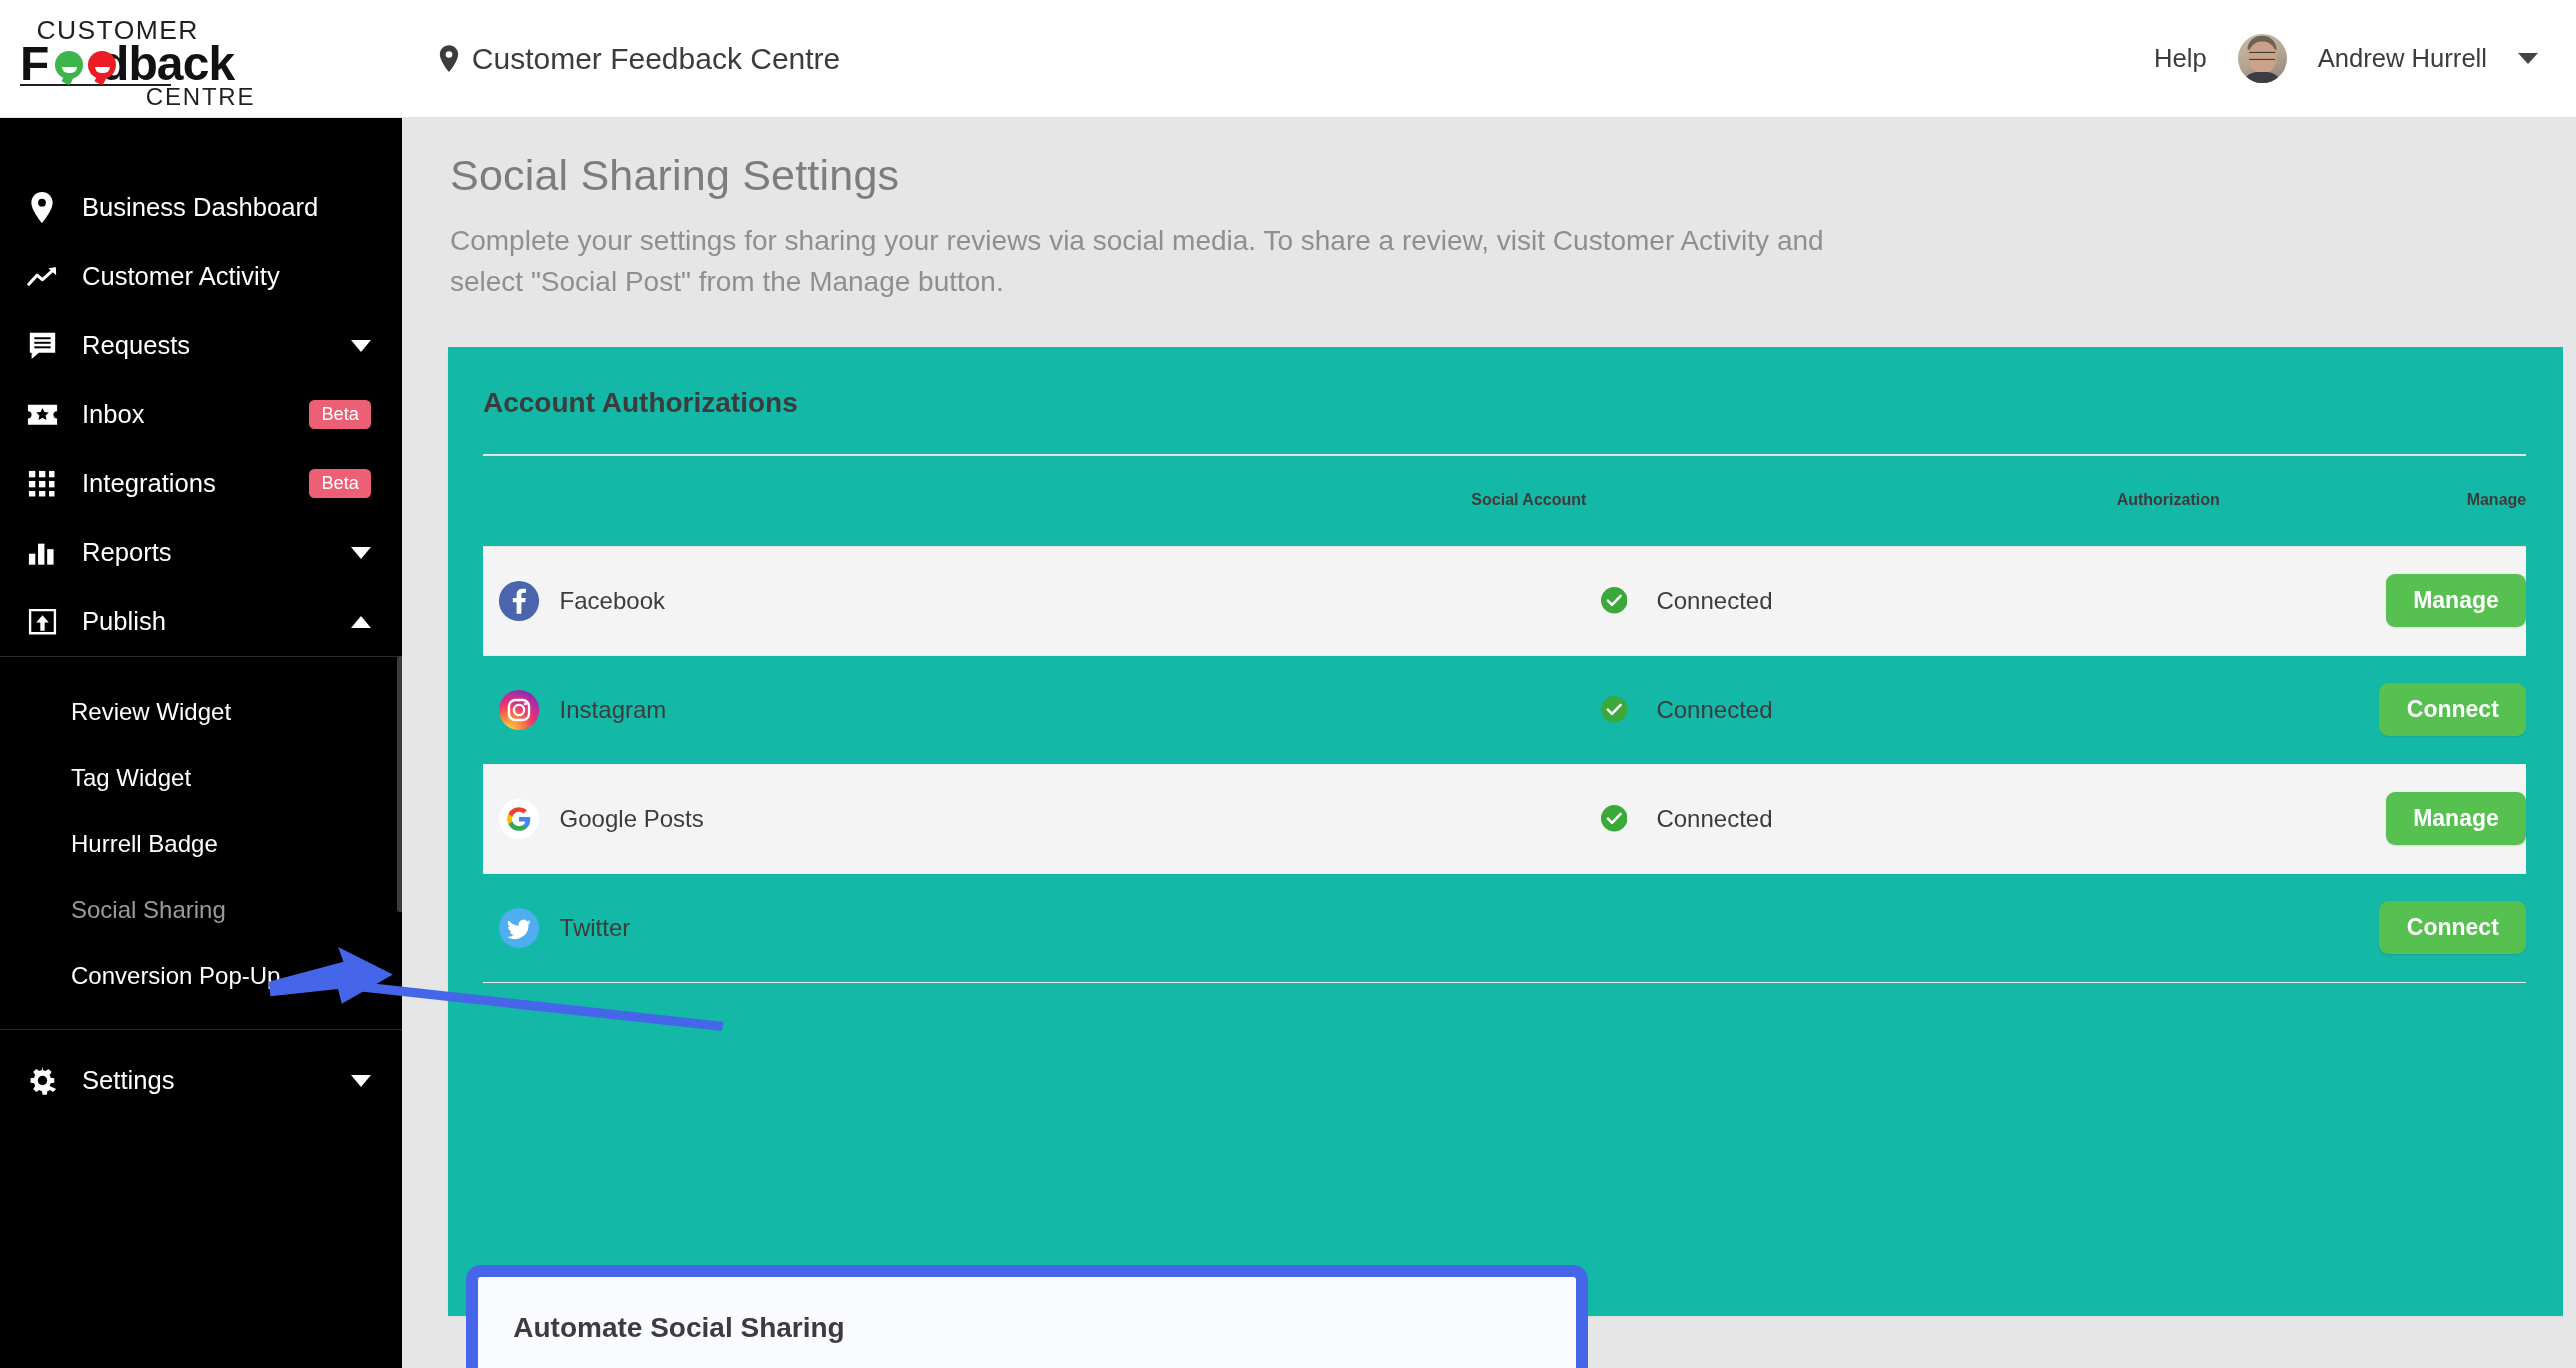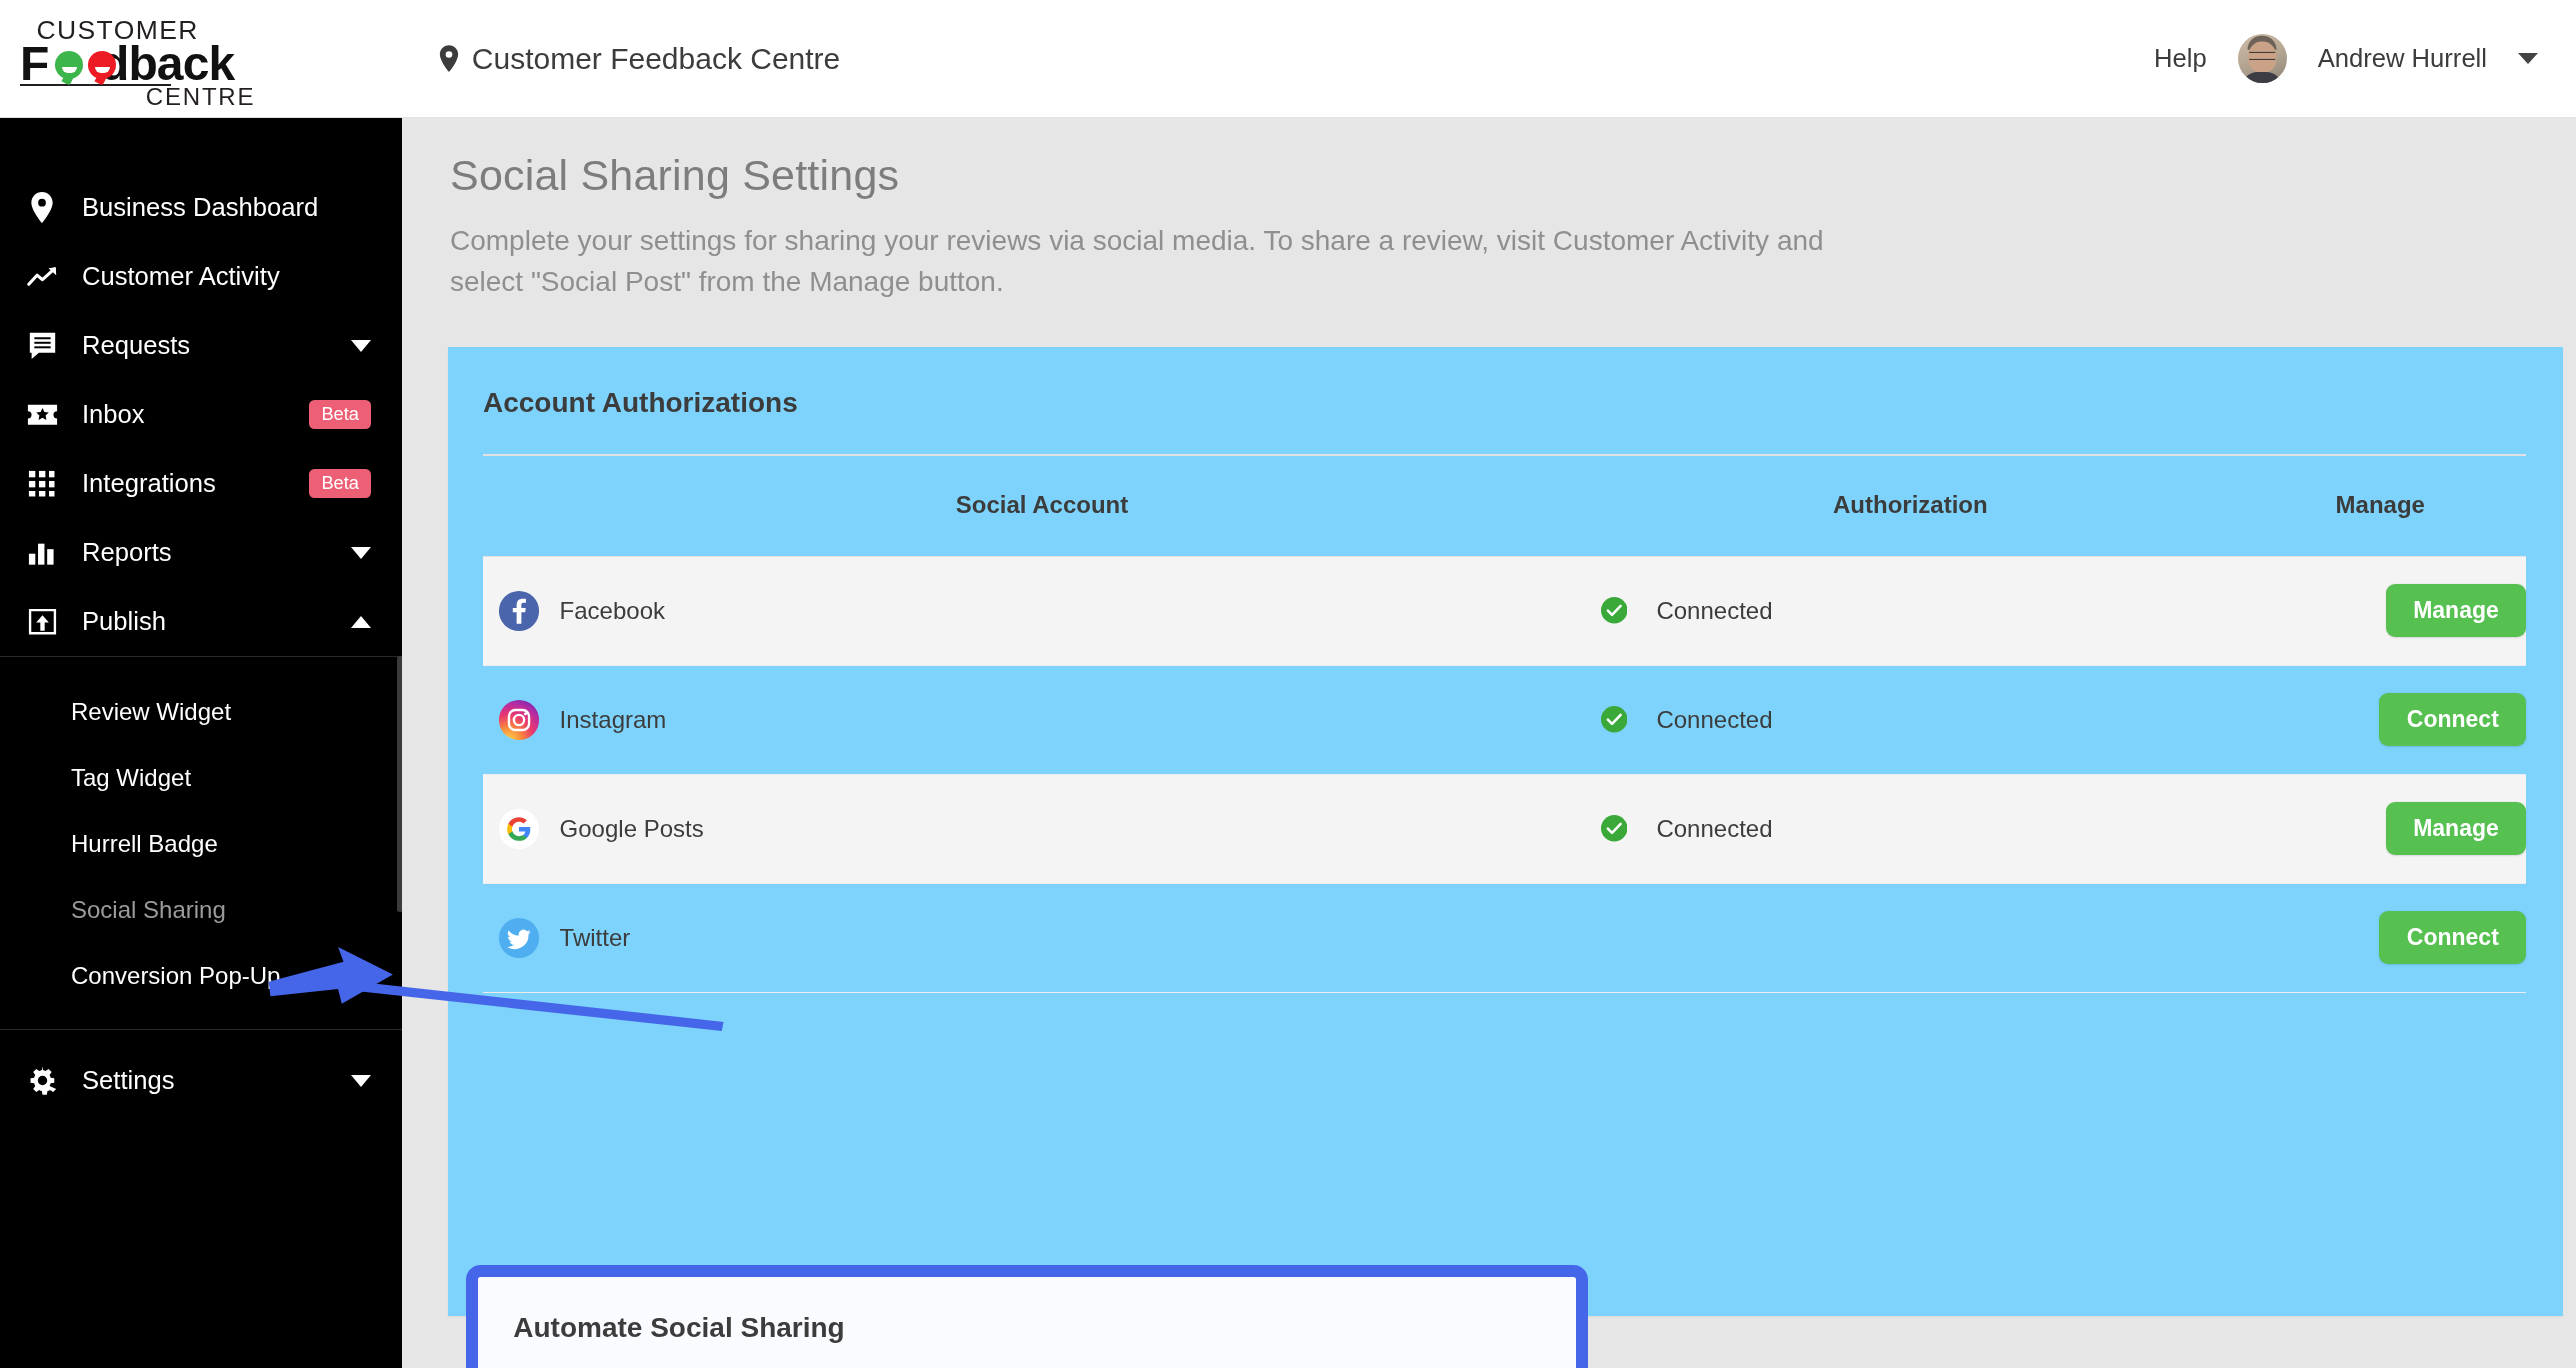--- a/index.html
+++ b/index.html
@@ -248,41 +248,41 @@
     margin-top: 20px;
     font-size: 28px;
     line-height: 1.48;
     color: #8f8f8f;
     max-width: 1380px;
   }
 
   .card {
     position: relative;
     margin: 44px 12.8px 0 46px;
-    background: #7dd3fc;
+    background: #14b8a6;
     min-height: 969px;
     box-shadow: 0 0.9px 1.8px rgba(0,0,0,0.06);
   }
   .card-inner { padding: 40px 37px 0 35px; }
   .card-title {
     font-size: 28px;
     font-weight: 700;
     color: #3c3c3c;
     padding: 0 0 35px 0;
   }
   .divider { height: 1.8px; background: #e2e2e2; }
 
   table.auth-table {
     width: 100%;
     border-collapse: collapse;
     table-layout: fixed;
   }
   table.auth-table th {
-    text-align: center;
-    font-size: 24px;
+    text-align: right;
+    font-size: 16px;
     font-weight: 700;
     color: #3c3c3c;
     padding: 35px 0 37px 14.6px;
     border-bottom: 1.8px solid #e2e2e2;
   }
   th.col-manage, td.col-manage { text-align: right; padding-right: 27.4px; }
   table.auth-table td {
     font-size: 24px;
     color: #3c3c3c;
     padding: 0 0 0 14.6px;

